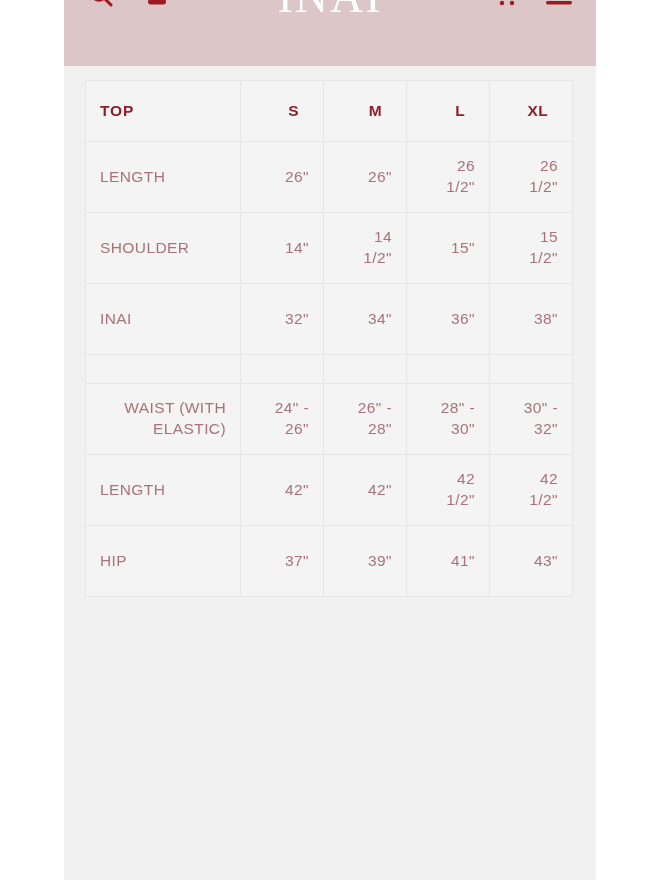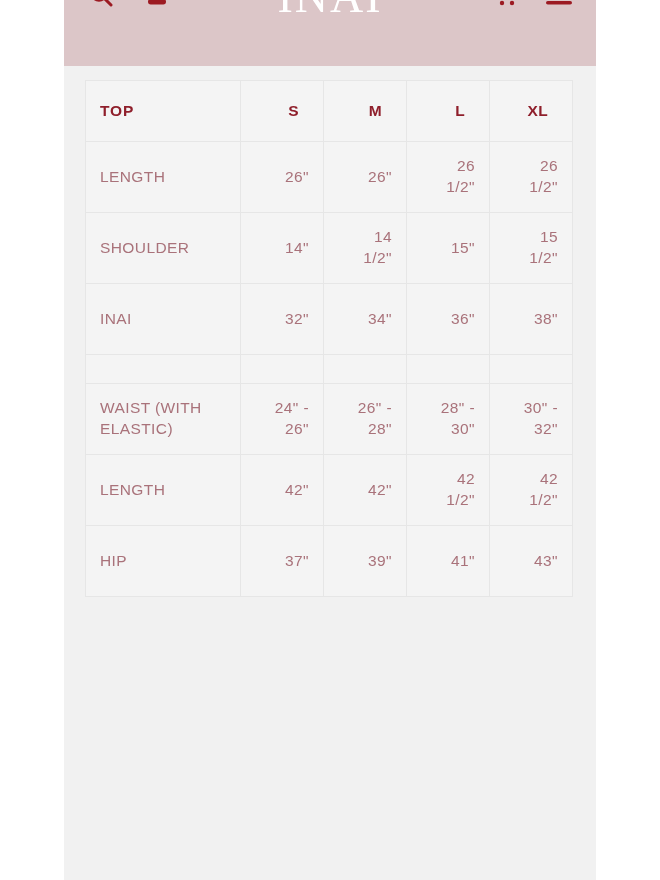--- a/index.html
+++ b/index.html
@@ -218,21 +218,21 @@
           <td class="val">38"</td>
         </tr>
         <tr class="spacer-row">
           <td class="label"></td>
           <td class="val"></td>
           <td class="val"></td>
           <td class="val"></td>
           <td class="val"></td>
         </tr>
         <tr class="data-row">
-          <td class="label" style="white-space: pre-line;">WAIST (WITH
+          <td class="label" style="white-space: pre-line; text-align: right;">WAIST (WITH
 ELASTIC)</td>
           <td class="val">24" -
 26"</td>
           <td class="val">26" -
 28"</td>
           <td class="val">28" -
 30"</td>
           <td class="val">30" -
 32"</td>
         </tr>

